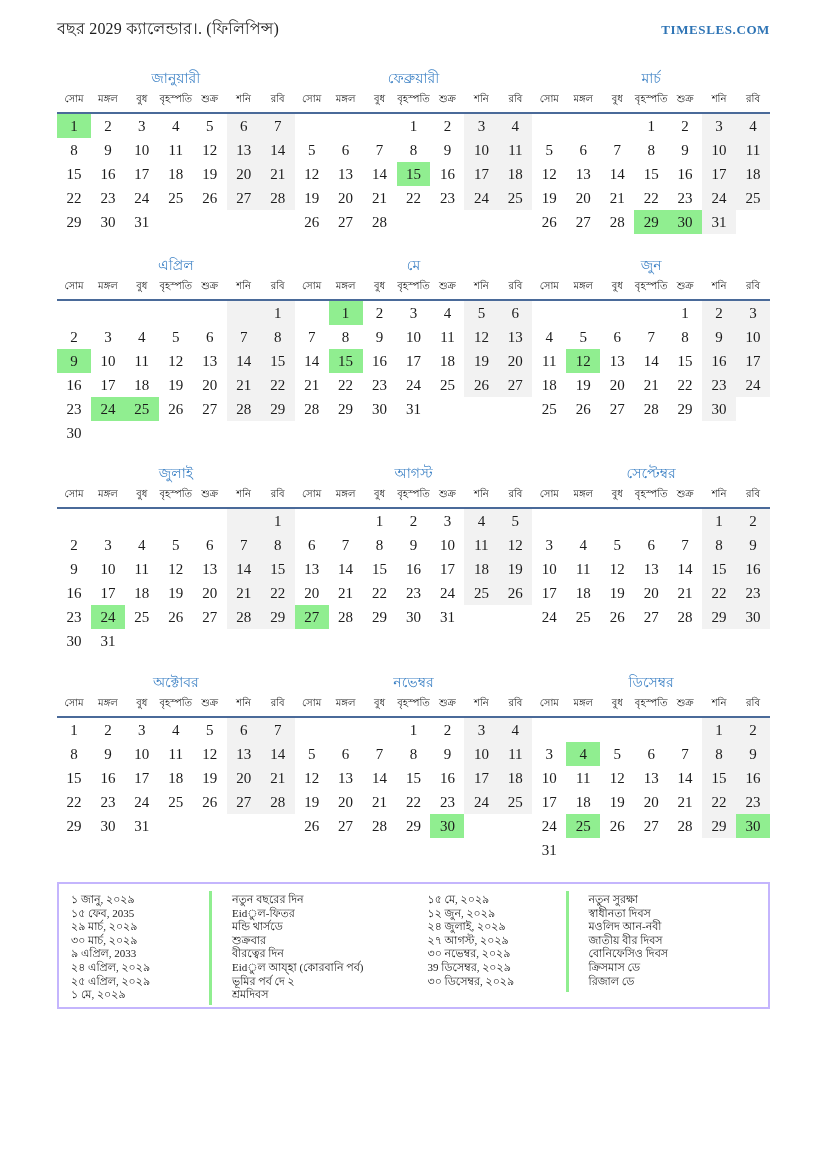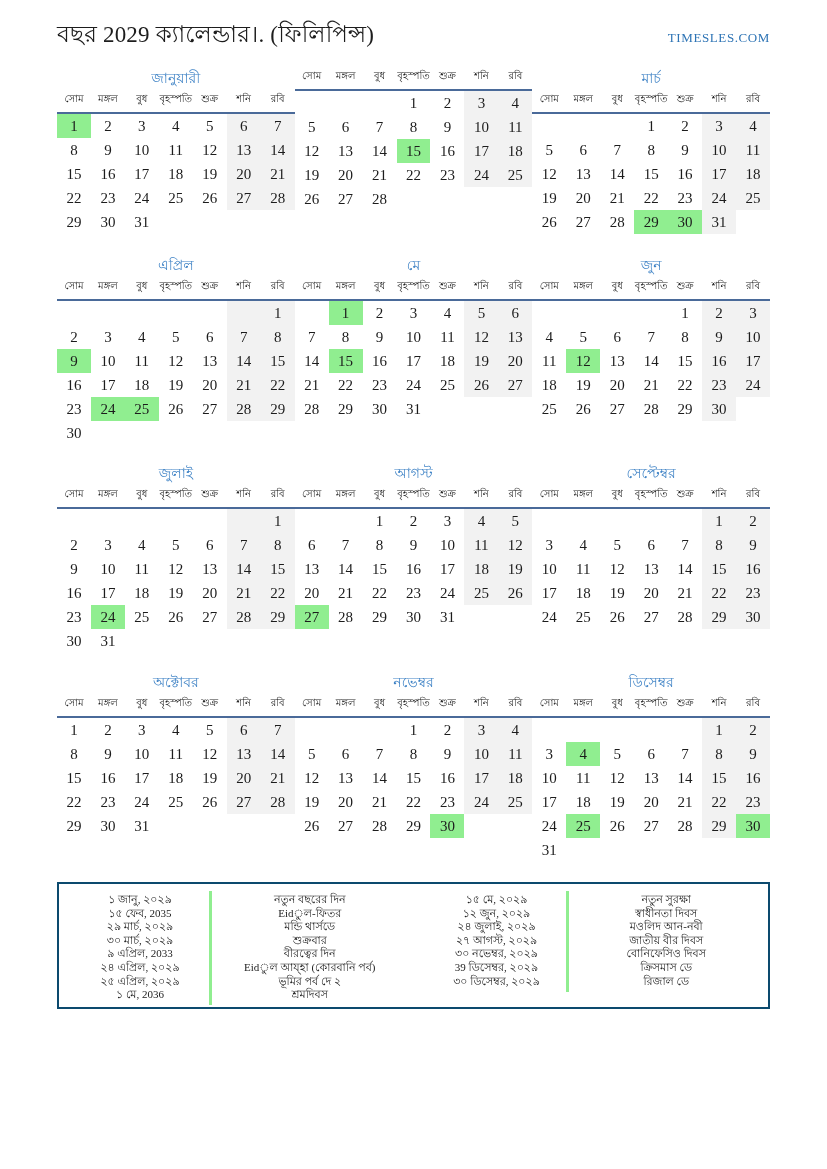--- a/index.html
+++ b/index.html
@@ -17,30 +17,31 @@
     box-sizing: border-box;
     padding: 16px 57px 0 57px;
   }
   .topbar {
     display: flex;
     justify-content: space-between;
     align-items: baseline;
     height: 40px;
   }
   .page-title {
-    font-size: 23px;
+    font-size: 16px;
     color: #1d1d1d;
     letter-spacing: 0.2px;
   }
   .brand {
     font-size: 13px;
     color: #2e74b5;
     letter-spacing: 0.6px;
     text-decoration: none;
     cursor: pointer;
+    font-weight: bold;
   }
   .months-grid {
     display: grid;
     grid-template-columns: repeat(3, 1fr);
     grid-template-rows: 187px 208px 209px auto;
     margin-top: 12px;
     align-items: start;
   }
   .month-title {
     text-align: center;
@@ -69,45 +70,44 @@
     text-align: center;
     vertical-align: middle;
     font-size: 15px;
     color: #1c1c1c;
     padding: 0;
   }
   td.weekend { background: #f2f2f2; }
   td.holiday { background: #90ee90; }
   .legend {
     margin-top: 20px;
-    border: 2px solid #0c4a6e;
+    border: 2px solid #c4b5fd;
     padding: 7px 8px;
     display: grid;
     grid-template-columns: 1fr 1fr;
     column-gap: 20px;
-    text-align: center;
   }
   .legend-col { display: block; }
   .legend-entry {
     display: grid;
     grid-template-columns: 142px 1fr;
     align-items: center;
     height: 13.6px;
   }
   .legend-date {
     font-size: 11px;
     color: #222222;
     padding-left: 4px;
     white-space: nowrap;
   }
   .legend-label {
     font-size: 11px;
     color: #222222;
     border-left: 3px solid #90ee90;
-    padding-left: 4px;
+    padding-left: 20px;
     white-space: nowrap;
     overflow: hidden;
   }
 </style>
 </head>
 <body>
 
 <div class="page">
 
   <div class="topbar">
@@ -174,20 +174,21 @@
               <td>31</td>
               <td></td>
               <td></td>
               <td></td>
               <td></td>
             </tr>
           </tbody>
         </table>
       </div>
       <div>
+        <div class="month-title">ফেব্রুয়ারী</div>
         <table class="month-table">
           <thead>
             <tr>
               <th>সোম</th>
               <th>মঙ্গল</th>
               <th>বুধ</th>
               <th>বৃহস্পতি</th>
               <th>শুক্র</th>
               <th>শনি</th>
               <th>রবি</th>
@@ -926,21 +927,21 @@
         </div>
         <div class="legend-entry">
           <div class="legend-date">২৪ এপ্রিল, ২০২৯</div>
           <div class="legend-label">Eidুল আয্হা (কোরবানি পর্ব)</div>
         </div>
         <div class="legend-entry">
           <div class="legend-date">২৫ এপ্রিল, ২০২৯</div>
           <div class="legend-label">ভূমির পর্ব দে ২</div>
         </div>
         <div class="legend-entry">
-          <div class="legend-date">১ মে, 2036</div>
+          <div class="legend-date">১ মে, ২০২৯</div>
           <div class="legend-label">শ্রমদিবস</div>
         </div>
       </div>
       <div class="legend-col">
         <div class="legend-entry">
           <div class="legend-date">১৫ মে, ২০২৯</div>
           <div class="legend-label">নতুন সুরক্ষা</div>
         </div>
         <div class="legend-entry">
           <div class="legend-date">১২ জুন, ২০২৯</div>

